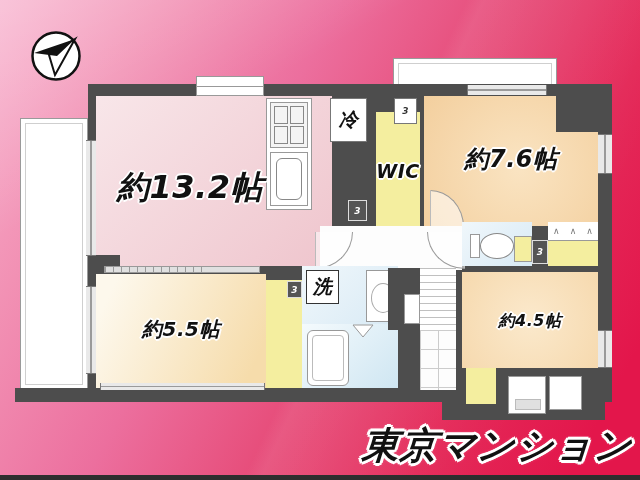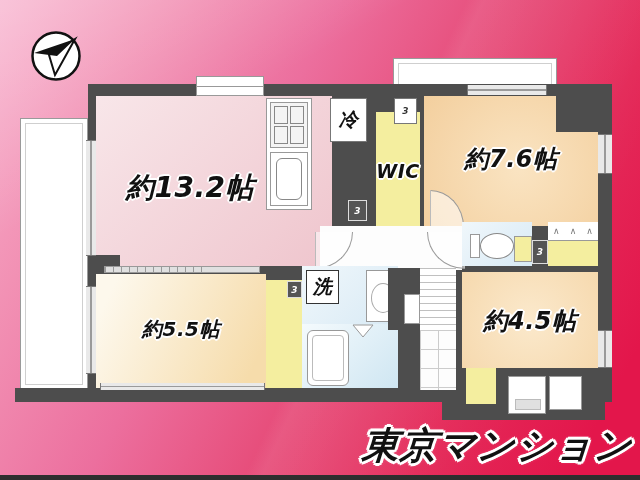--- a/index.html
+++ b/index.html
@@ -142,32 +142,32 @@
   <svg class="abs" style="left:352px;top:324px;width:22px;height:14px" viewBox="0 0 22 14">
     <polygon points="1,1 21,1 11,13" fill="#fff" stroke="#999" stroke-width="1"></polygon>
   </svg>
 
   <div class="abs wall" style="left:388px;top:268px;width:32px;height:62px"></div>
   <div class="abs whitebox" style="left:404px;top:294px;width:16px;height:30px"></div>
   <div class="abs steps" style="left:420px;top:268px;width:36px;height:62px"></div>
   <div class="abs tiles" style="left:420px;top:330px;width:36px;height:60px"></div>
 
   <div class="abs" style="left:462px;top:272px;width:136px;height:96px;background:radial-gradient(circle at 50% 50%,#fbe9cc 0%,#f6d9ae 100%)"></div>
-  <div class="rlabel" style="left:462px;top:304px;width:136px;height:34px;font-size:24px">約4.5帖</div>
+  <div class="rlabel" style="left:462px;top:304px;width:136px;height:34px;font-size:16px">約4.5帖</div>
   <div class="abs yellow" style="left:466px;top:368px;width:30px;height:36px"></div>
   <div class="abs winV" style="left:598px;top:330px;width:14px;height:38px"></div>
 
   <div class="abs whitebox" style="left:508px;top:376px;width:38px;height:38px">
     <div style="position:absolute;left:6px;bottom:3px;width:24px;height:9px;background:#e0e0e0;border:1px solid #bbb"></div>
   </div>
   <div class="abs whitebox" style="left:549px;top:376px;width:33px;height:34px"></div>
 
   <div class="abs winV" style="left:86px;top:140px;width:10px;height:116px"></div>
   <div class="abs winV" style="left:86px;top:286px;width:10px;height:88px"></div>
   <div class="abs whitebox" style="left:196px;top:76px;width:68px;height:20px">
     <div style="position:absolute;left:0;right:0;top:9px;height:1px;background:#999"></div>
   </div>
 
-  <div class="rlabel" style="left:105px;top:168px;width:170px;height:40px;font-size:28px">約13.2帖</div>
+  <div class="rlabel" style="left:105px;top:168px;width:170px;height:40px;font-size:32px">約13.2帖</div>
 </div>
 
 <div class="bottombar abs"></div>
 <div class="logo">東京マンション</div>
 
 </body></html>

